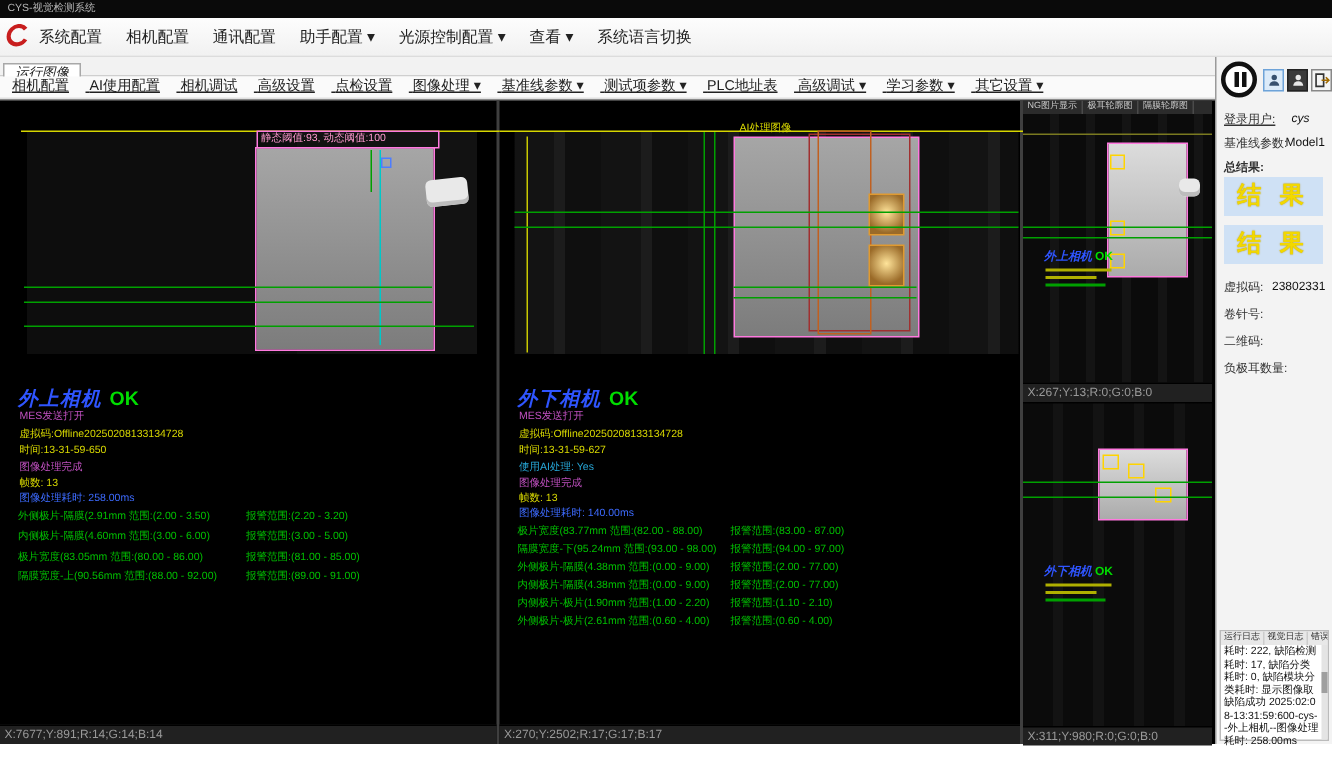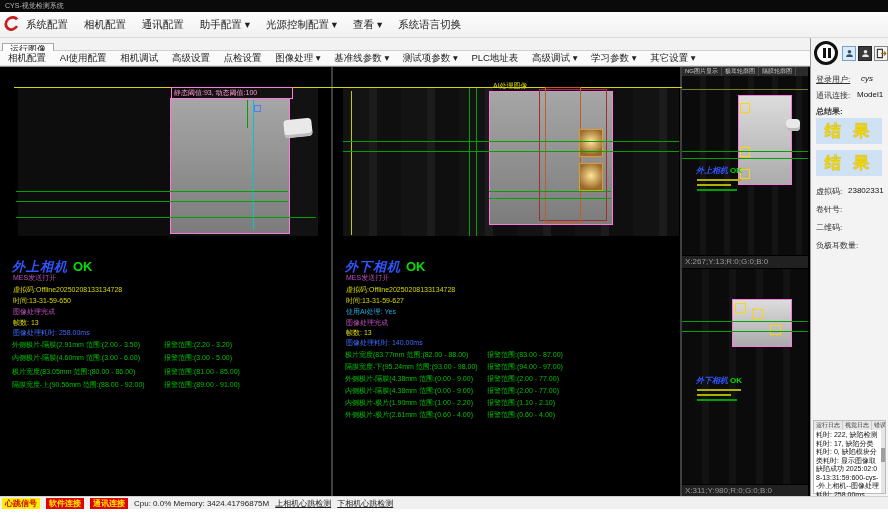--- a/index.html
+++ b/index.html
@@ -11,24 +11,24 @@
   .titlebar{position:absolute;top:0;left:0;width:888px;height:12px;background:#0a0a0a;
             color:#b5b5b5;font-size:7px;line-height:12px;padding-left:5px;box-sizing:border-box;}
   .menubar{position:absolute;top:12px;left:0;width:888px;height:26px;
            background:linear-gradient(#fdfdfd,#f1f1f1);border-bottom:1px solid #dcdcdc;box-sizing:border-box;text-align:center;}
   .logo{position:absolute;left:4px;top:4px;width:17px;height:17px;}
   .menuitems{position:absolute;left:26px;top:6px;font-size:10.5px;}
   .menuitems span{margin-right:13px;cursor:default;}
   .tabstrip{position:absolute;top:38px;left:0;width:810px;height:13px;background:#f2f2f2;
             border-bottom:1px solid #cfcfcf;box-sizing:border-box;}
   .doctab{display:inline-block;margin-left:2px;background:#fff;border:1px solid #a8a8a8;border-bottom:none;
-          font-size:9px;line-height:11px;padding:0 7px;}
+          font-size:9px;line-height:11px;padding:0 7px;font-style:italic;}
   .toolbar{position:absolute;top:51px;left:0;width:810px;height:15px;background:#fafafa;
            border-bottom:1px solid #e0e0e0;box-sizing:border-box;font-size:9.5px;line-height:14px;
-           padding-left:8px;white-space:nowrap;overflow:hidden;}
+           padding-left:8px;white-space:nowrap;overflow:hidden;text-decoration:underline;}
   .toolbar span{margin-right:11px;}
 
   
   .main{position:absolute;top:66px;left:0;width:810px;height:430px;background:#000;display:flex;
         border-top:1px solid #888;box-sizing:border-box;}
   .vp{position:relative;height:100%;box-sizing:border-box;}
   #vpL{width:333px;border-right:2px solid #3f3f3f;}
   #vpM{width:349px;border-right:2px solid #3f3f3f;}
   #vpR{width:126px;}
   .coord{position:absolute;left:0;right:0;bottom:0;height:12px;background:#212121;color:#9a9a9a;
@@ -169,20 +169,21 @@
         </div>
       <div class="mrow" style="top:300px;">
           <span class="mtext" style="width:152px;">极片宽度(83.05mm 范围:(80.00 - 86.00)</span>
           <span>报警范围:(81.00 - 85.00)</span>
         </div>
       <div class="mrow" style="top:313px;">
           <span class="mtext" style="width:152px;">隔膜宽度-上(90.56mm 范围:(88.00 - 92.00)</span>
           <span>报警范围:(89.00 - 91.00)</span>
         </div>
 
+      <div class="coord">X:7677;Y:891;R:14;G:14;B:14</div>
     </div>
 
     <div class="vp" id="vpM">
       <div class="yline" style="left:0px;top:20px;width:349px;"></div>
       <div class="abs" style="left:10px;top:21px;width:336px;height:148px;background:repeating-linear-gradient(90deg,#131313 0 26px,#1c1c1c 26px 34px,#0f0f0f 34px 58px);"></div>
       <div class="abs t7 yel" style="left:160px;top:14px;">AI处理图像</div>
       <div class="yvline" style="left:18px;top:24px;height:144px;"></div>
       <div class="gvline" style="left:136px;top:21px;height:148px;"></div>
       <div class="gvline" style="left:143px;top:21px;height:148px;"></div>
       <div class="cell" style="left:156px;top:24px;width:122px;height:132px;"></div>
@@ -224,20 +225,21 @@
         </div>
       <div class="mrow" style="top:331px;">
           <span class="mtext" style="width:142px;">内侧极片-极片(1.90mm 范围:(1.00 - 2.20)</span>
           <span>报警范围:(1.10 - 2.10)</span>
         </div>
       <div class="mrow" style="top:343px;">
           <span class="mtext" style="width:142px;">外侧极片-极片(2.61mm 范围:(0.60 - 4.00)</span>
           <span>报警范围:(0.60 - 4.00)</span>
         </div>
 
+      <div class="coord">X:270;Y:2502;R:17;G:17;B:17</div>
     </div>
 
     <div class="vp" id="vpR">
 
       <div class="abs" style="left:0;top:0;width:126px;height:200px;">
         <div class="rtabs">
           <span>NG图片显示</span><span>极耳轮廓图</span><span>隔膜轮廓图</span>
         </div>
         <div class="abs" style="left:0;top:9px;width:126px;height:179px;background:repeating-linear-gradient(90deg,#0b0b0b 0 18px,#141414 18px 24px);"></div>
         <div class="yline" style="left:0;top:22px;width:126px;background:#7a7a20;"></div>
@@ -295,21 +297,21 @@
     </div>
     <div class="sbtn" style="left:63px;background:#f4f4f4;border-color:#888;">
       <svg width="11" height="11" viewBox="0 0 12 12">
           <path d="M1.5 1.5 h5.5 v9 h-5.5 z" fill="none" stroke="#333" stroke-width="1.2"></path>
           <path d="M5.5 6 h5 M8.6 3.8 L10.8 6 L8.6 8.2" fill="none" stroke="#a06a00" stroke-width="1.2"></path>
         </svg>
     </div>
 
     <div class="slabel" style="left:5px;top:36px;text-decoration:underline;">登录用户:</div>
     <div class="svalue" style="left:50px;top:36px;font-style:italic;">cys</div>
-    <div class="slabel" style="left:5px;top:52px;">通讯连接:</div>
+    <div class="slabel" style="left:5px;top:52px;">基准线参数:</div>
     <div class="svalue" style="left:46px;top:52px;">Model1</div>
     <div class="slabel" style="left:5px;top:68px;font-weight:bold;">总结果:</div>
 
     <div class="resultbox" style="top:80px;">结 果</div>
     <div class="resultbox" style="top:112px;">结 果</div>
 
     <div class="slabel" style="left:5px;top:148px;">虚拟码:</div>
     <div class="svalue" style="left:37px;top:148px;">23802331</div>
     <div class="slabel" style="left:5px;top:166px;">卷针号:</div>
     <div class="slabel" style="left:5px;top:184px;">二维码:</div>
@@ -319,22 +321,14 @@
       <div class="logtabs">
         <span>运行日志</span><span>视觉日志</span><span>错误日志</span>
       </div>
       <div class="logtext">耗时: 222, 缺陷检测耗时: 17, 缺陷分类耗时: 0, 缺陷模块分类耗时: 显示图像取缺陷成功 2025:02:08-13:31:59:600-cys--外上相机--图像处理耗时: 258.00ms</div>
       <div class="logscroll">
           <i></i>
         </div>
     </div>
   </div>
 
-  <div class="statusbar">
-    <span class="badge b1">心跳信号</span>
-    <span class="badge b2">软件连接</span>
-    <span class="badge b2">通讯连接</span>
-    <span>Cpu: 0.0% Memory: 3424.41796875M</span>
-    <span class="link">上相机心跳检测</span>
-    <span class="link">下相机心跳检测</span>
-  </div>
 
 </div>
 
 </body></html>

